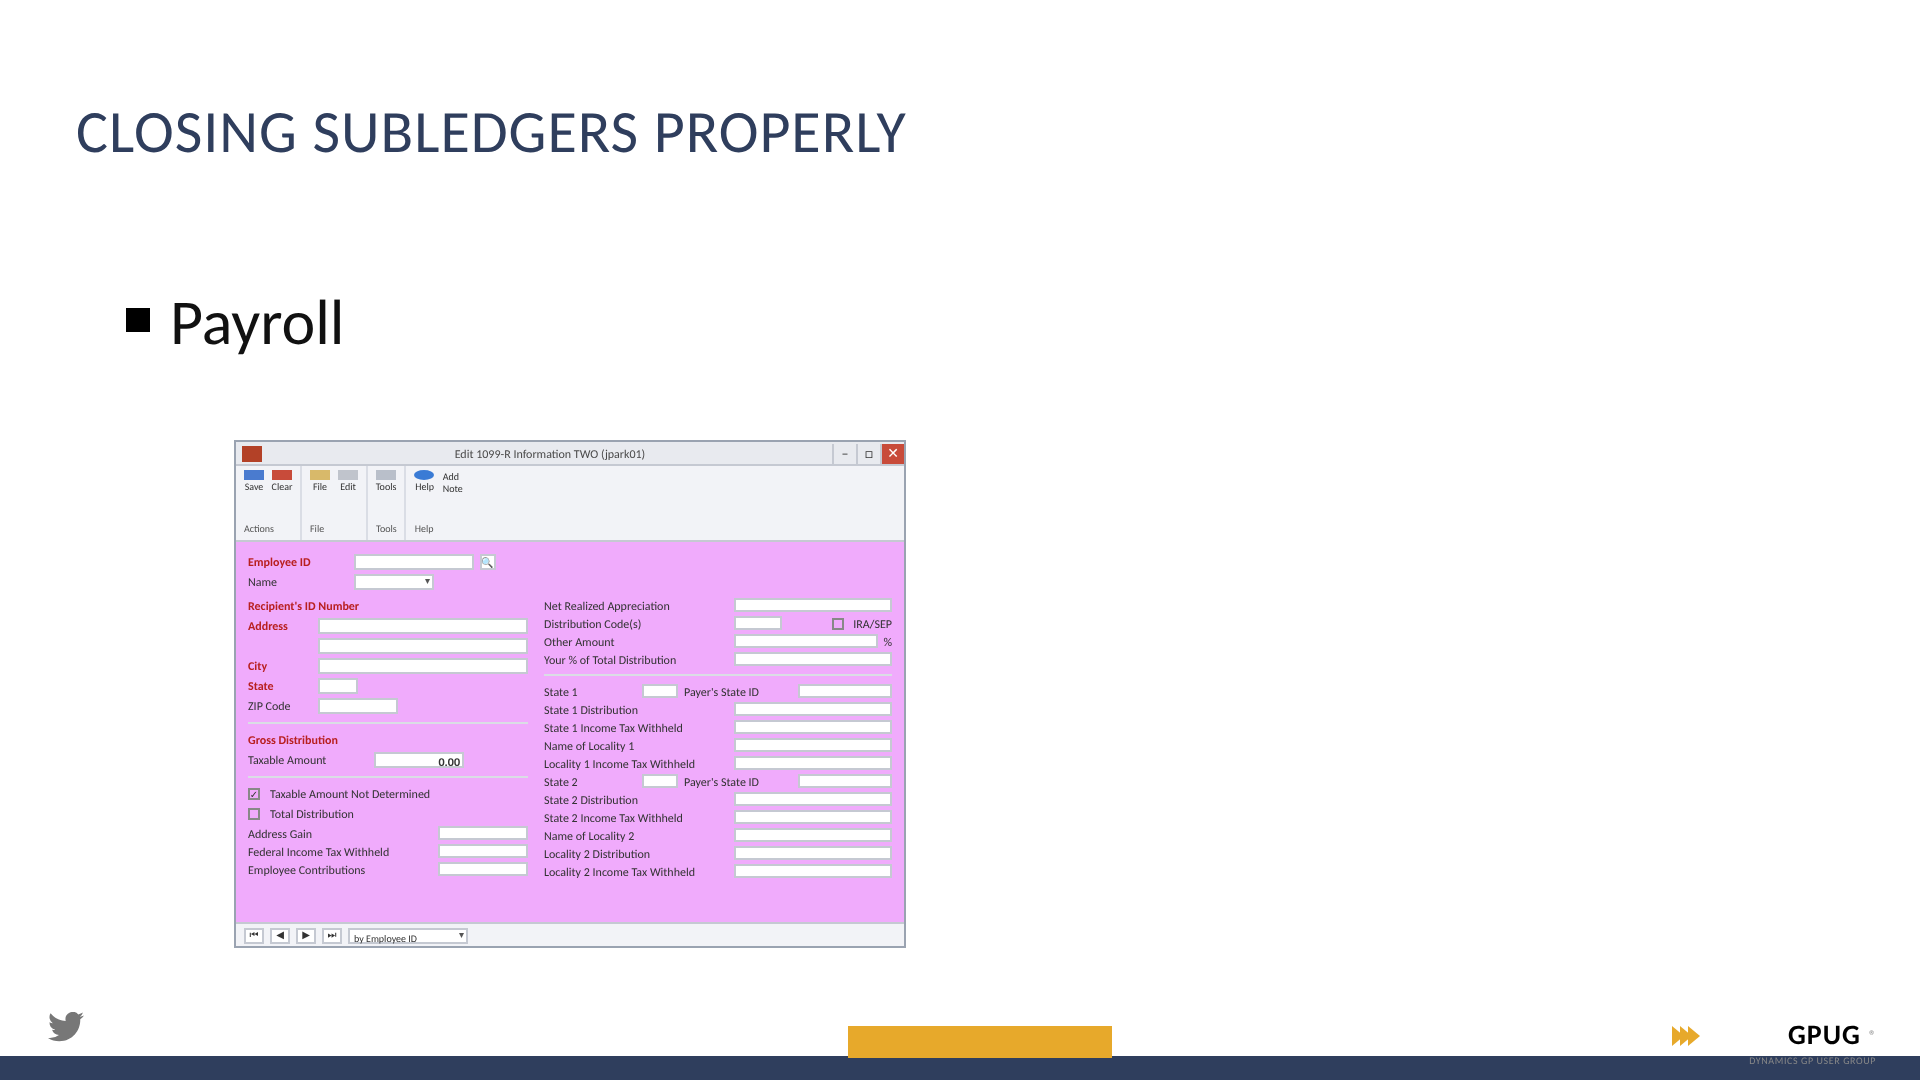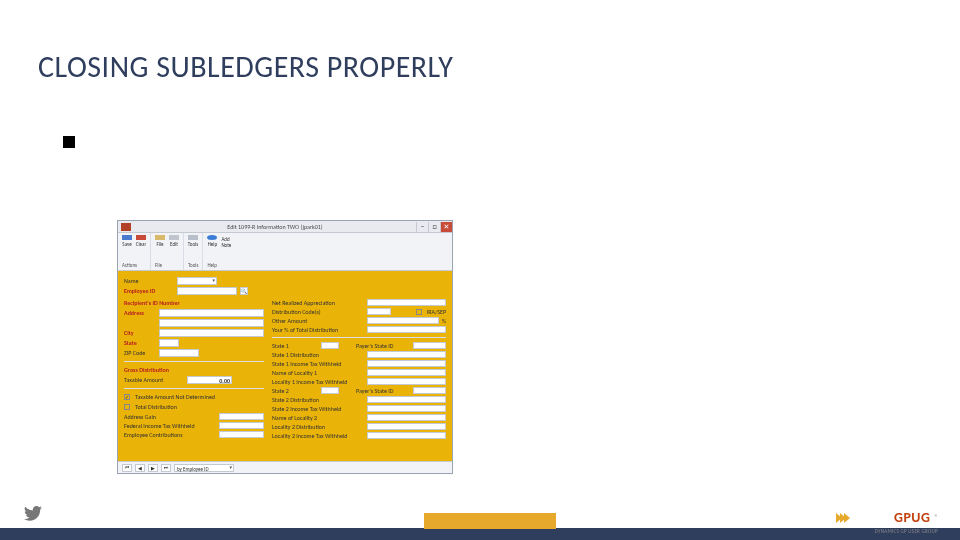--- a/index.html
+++ b/index.html
@@ -8,21 +8,21 @@
 
   .title { position: absolute; left: 38px; top: 48px; font-size: 30px; color: #2f3e5d; letter-spacing: 0.5px; font-weight: 400; }
 
   .bullet-row { position: absolute; left: 63px; top: 142px; display: flex; align-items: baseline; gap: 10px; }
   .bullet-sq { width: 12px; height: 12px; background: #000; transform: translateY(-6px); }
   .bullet-text { font-size: 32px; color: #111; font-weight: 400; }
 
   .path-line { position: absolute; left: 85px; top: 190px; font-size: 16px; color: #111; }
 
   
-  .shot { position: absolute; left: 117px; top: 220px; width: 336px; height: 254px; border: 1px solid #9aa3b1; background: #eab308; font-size: 6px; color: #333; }
+  .shot { position: absolute; left: 117px; top: 220px; width: 336px; height: 254px; border: 1px solid #9aa3b1; background: #f0abfc; font-size: 6px; color: #333; }
 
   .shot-titlebar { height: 12px; background: #e8eaef; border-bottom: 1px solid #c5c9d2; display: flex; align-items: center; }
   .shot-appicon { width: 10px; height: 8px; background: #b34127; margin: 0 3px; }
   .shot-title { flex: 1; text-align: center; color: #4a4a4a; }
   .winbtn { width: 12px; height: 10px; border-left: 1px solid #c5c9d2; display: flex; align-items: center; justify-content: center; font-size: 7px; }
   .winbtn.close { background: #c84b3a; color: #fff; }
 
   .ribbon { display: flex; height: 38px; border-bottom: 1px solid #c5c9d2; background: #f2f3f7; }
   .ribbon-col { border-right: 1px solid #dadde5; padding: 2px 4px; display: flex; flex-direction: column; justify-content: space-between; }
   .ribbon-icons { display: flex; gap: 4px; }
@@ -42,49 +42,50 @@
   .combo { height: 8px; border: 1px solid #c5c9d2; background: #fff; width: 40px; position: relative; }
   .combo::after { content: "▾"; position: absolute; right: 1px; top: -1px; font-size: 5px; color: #555; }
 
   .two-col { display: flex; gap: 8px; margin-top: 2px; }
   .col-l { flex: 0 0 140px; }
   .col-r { flex: 1; }
   .pair-row { display: flex; align-items: center; height: 9px; gap: 3px; }
   .pair-row .pl { width: 92px; color: #333; }
   .pair-row .pf { flex: 1; height: 7px; border: 1px solid #c5c9d2; background: #fff; }
   .pair-row .halfL { width: 46px; color: #333; }
-  .pair-row .halfR { width: 54px; color: #333; margin-left: 14px; }
+  .pair-row .halfR { width: 54px; color: #333; }
   .pair-row .hf { flex: 1; height: 7px; border: 1px solid #c5c9d2; background: #fff; }
 
   .sep { height: 1px; background: #dadde5; margin: 3px 0; }
   .chk { width: 6px; height: 6px; border: 1px solid #888; display: inline-flex; align-items: center; justify-content: center; font-size: 5px; margin-right: 2px; }
 
   .shot-status { position: absolute; left: 0; right: 0; bottom: 0; height: 12px; border-top: 1px solid #c5c9d2; background: #f2f3f7; display: flex; align-items: center; gap: 3px; padding: 0 4px; }
   .nav-btn { width: 10px; height: 8px; border: 1px solid #c5c9d2; background: #fff; display: flex; align-items: center; justify-content: center; font-size: 5px; }
 
   
   .footer-strip { position: absolute; left: 0; right: 0; bottom: 0; height: 22px; }
   .footer-blue { position: absolute; left: 0; right: 0; bottom: 0; height: 12px; background: #2f3e5d; }
   .footer-gold { position: absolute; left: 424px; width: 132px; bottom: 11px; height: 16px; background: #e7a92b; }
   .tw { position: absolute; left: 24px; bottom: 14px; color: #555; font-size: 18px; }
   .logo { position: absolute; right: 22px; bottom: 14px; display: flex; align-items: center; gap: 4px; }
   .chevs { display: flex; }
   .chev { width: 0; height: 0; border-top: 5px solid transparent; border-bottom: 5px solid transparent; border-left: 6px solid #e7a92b; margin-left: -2px; }
-  .logo-text { font-size: 14px; font-weight: bold; color: #c2410c; letter-spacing: 0.5px; margin-left: 40px; }
+  .logo-text { font-size: 14px; font-weight: bold; color: #000000; letter-spacing: 0.5px; margin-left: 40px; }
   .logo-sub { position: absolute; right: 22px; bottom: 6px; font-size: 5px; color: #888; letter-spacing: 0.3px; }
 </style>
 </head>
 <body>
 
 <div class="slide">
 
   <div class="title">CLOSING SUBLEDGERS PROPERLY</div>
 
   <div class="bullet-row">
     <div class="bullet-sq"></div>
+    <div class="bullet-text">Payroll</div>
   </div>
 
 
   <div class="shot">
 
     <div class="shot-titlebar">
       <div class="shot-appicon"></div>
       <div class="shot-title">Edit 1099-R Information    TWO (jpark01)</div>
       <div class="winbtn">–</div>
       <div class="winbtn">□</div>
@@ -138,27 +139,27 @@
               <div class="lbl">Add Note</div>
             </div>
         </div>
         <div class="ribbon-foot">Help</div>
       </div>
     </div>
 
     <div class="form-body">
 
       <div class="row">
-        <div class="lbl-n">Name</div>
-        <div class="combo"></div>
-      </div>
-      <div class="row">
         <div class="lbl-red">Employee ID</div>
         <div class="fld"></div>
         <div class="lookup">🔍</div>
+      </div>
+      <div class="row">
+        <div class="lbl-n">Name</div>
+        <div class="combo"></div>
       </div>
 
       <div class="two-col">
         <div class="col-l">
           <div class="row">
               <div class="lbl-red">Recipient's ID Number</div>
             </div>
           <div class="row">
               <div class="lbl-red" style="min-width:32px">Address</div>
               <div class="fld wide"></div>

